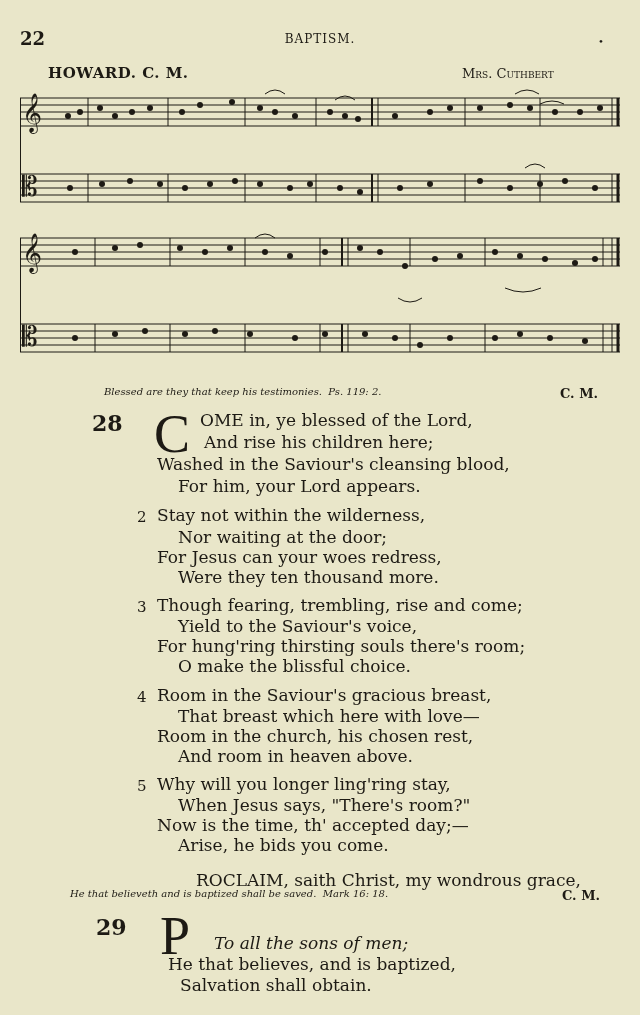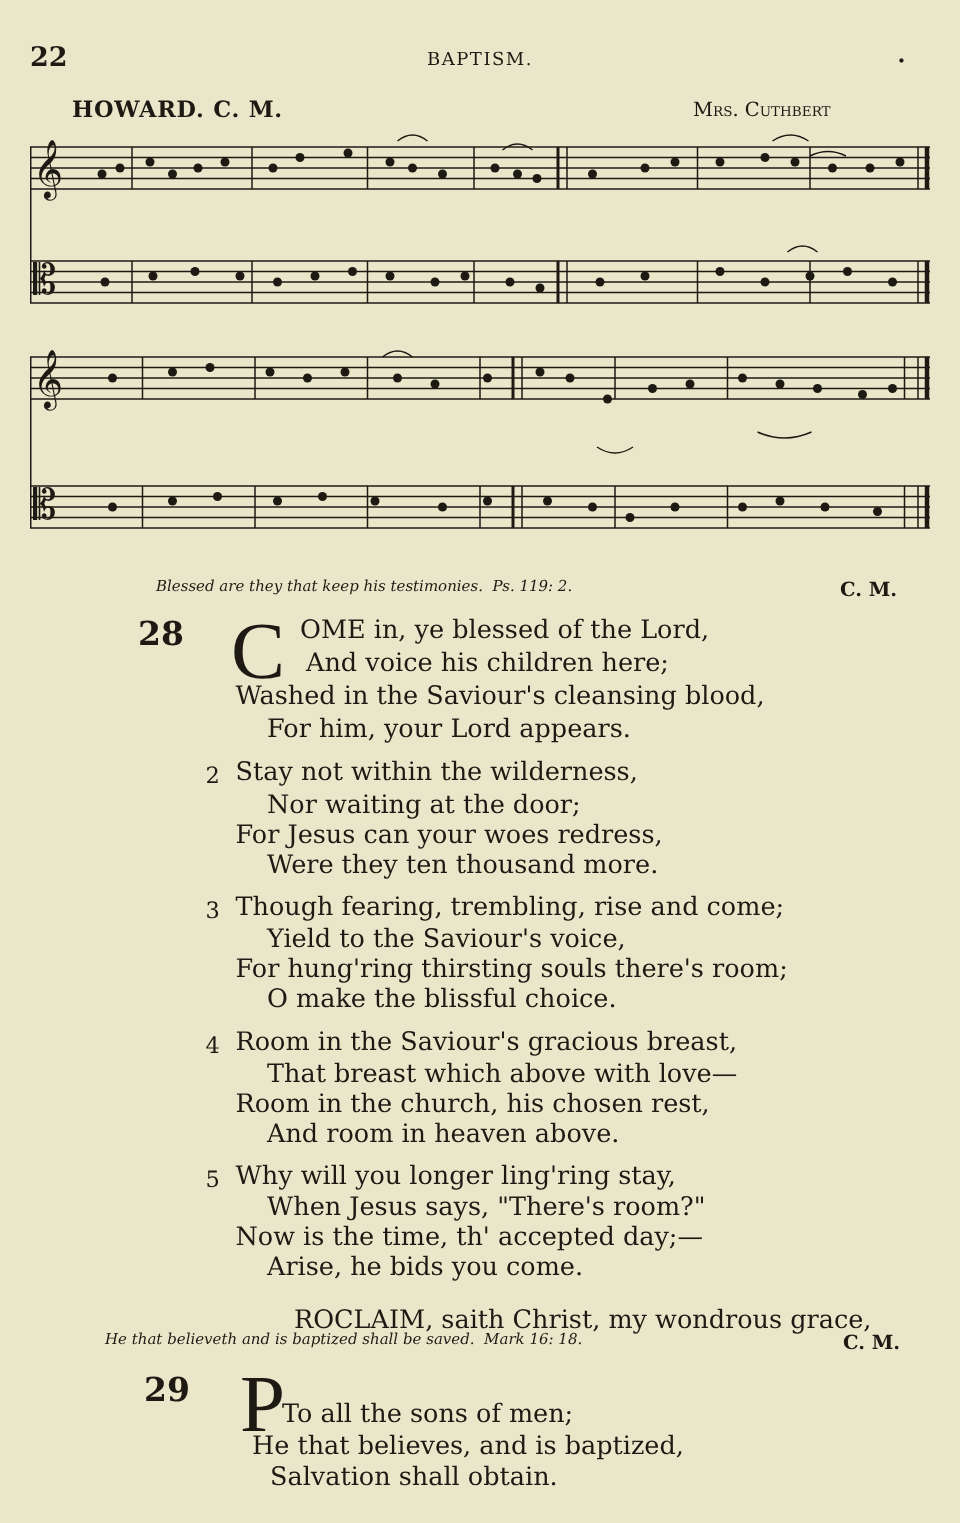--- a/index.html
+++ b/index.html
@@ -220,51 +220,51 @@
 
 <div class="abs scripture" style="left:104px; top:386px;">
   <span>Blessed are they that keep his testimonies.</span>&nbsp;&nbsp;<span>Ps. 119: 2.</span>
 </div>
 <div class="abs meter" style="left:560px; top:386px;">C. M.</div>
 
 <div class="abs hymn-num" style="left:92px; top:410px;">28</div>
 
 <div class="abs dropcap" style="left:154px; top:410px;">C</div>
 <div class="abs line" style="left:200px; top:410px;"><span class="sc-word">OME</span><span> in, ye blessed of the Lord,</span></div>
-<div class="abs line" style="left:204px; top:432px;">And voice his children here;</div>
+<div class="abs line" style="left:204px; top:432px;">And rise his children here;</div>
 <div class="abs line" style="left:157px; top:454px;">Washed in the Saviour's cleansing blood,</div>
 <div class="abs line" style="left:178px; top:476px;">For him, your Lord appears.</div>
 
 <div class="abs verse-num" style="left:137px; top:508px;">2</div>
 <div class="abs line" style="left:157px; top:505px;">Stay not within the wilderness,</div>
 <div class="abs line" style="left:178px; top:527px;">Nor waiting at the door;</div>
 <div class="abs line" style="left:157px; top:547px;">For Jesus can your woes redress,</div>
 <div class="abs line" style="left:178px; top:567px;text-align:center;">Were they ten thousand more.</div>
 
 <div class="abs verse-num" style="left:137px; top:598px;">3</div>
 <div class="abs line" style="left:157px; top:595px;">Though fearing, trembling, rise and come;</div>
 <div class="abs line" style="left:178px; top:616px;">Yield to the Saviour's voice,</div>
 <div class="abs line" style="left:157px; top:636px;">For hung'ring thirsting souls there's room;</div>
 <div class="abs line" style="left:178px; top:656px;">O make the blissful choice.</div>
 
 <div class="abs verse-num" style="left:137px; top:688px;">4</div>
 <div class="abs line" style="left:157px; top:685px;">Room in the Saviour's gracious breast,</div>
-<div class="abs line" style="left:178px; top:706px;">That breast which above with love—</div>
+<div class="abs line" style="left:178px; top:706px;">That breast which here with love—</div>
 <div class="abs line" style="left:157px; top:726px;">Room in the church, his chosen rest,</div>
 <div class="abs line" style="left:178px; top:746px;">And room in heaven above.</div>
 
 <div class="abs verse-num" style="left:137px; top:777px;">5</div>
 <div class="abs line" style="left:157px; top:774px;">Why will you longer ling'ring stay,</div>
 <div class="abs line" style="left:178px; top:795px;">When Jesus says, "There's room?"</div>
 <div class="abs line" style="left:157px; top:815px;">Now is the time, th' accepted day;—</div>
 <div class="abs line" style="left:178px; top:835px;">Arise, he bids you come.</div>
 
 <div class="abs scripture" style="left:70px; top:888px;">
   <span>He that believeth and is baptized shall be saved.</span>&nbsp;&nbsp;<span>Mark 16: 18.</span>
 </div>
 <div class="abs meter" style="left:562px; top:888px;">C. M.</div>
 
 <div class="abs hymn-num" style="left:96px; top:914px;">29</div>
 <div class="abs dropcap" style="left:160px; top:912px;">P</div>
 <div class="abs line" style="left:196px; top:870px;"><span class="sc-word">ROCLAIM</span><span>, saith Christ, my wondrous grace,</span></div>
-<div class="abs line" style="left:188px; top:933px;">To all the sons of men;</div>
+<div class="abs line" style="left:214px; top:933px;font-style:italic;">To all the sons of men;</div>
 <div class="abs line" style="left:168px; top:954px;">He that believes, and is baptized,</div>
 <div class="abs line" style="left:180px; top:975px;">Salvation shall obtain.</div>
 
 </body></html>

